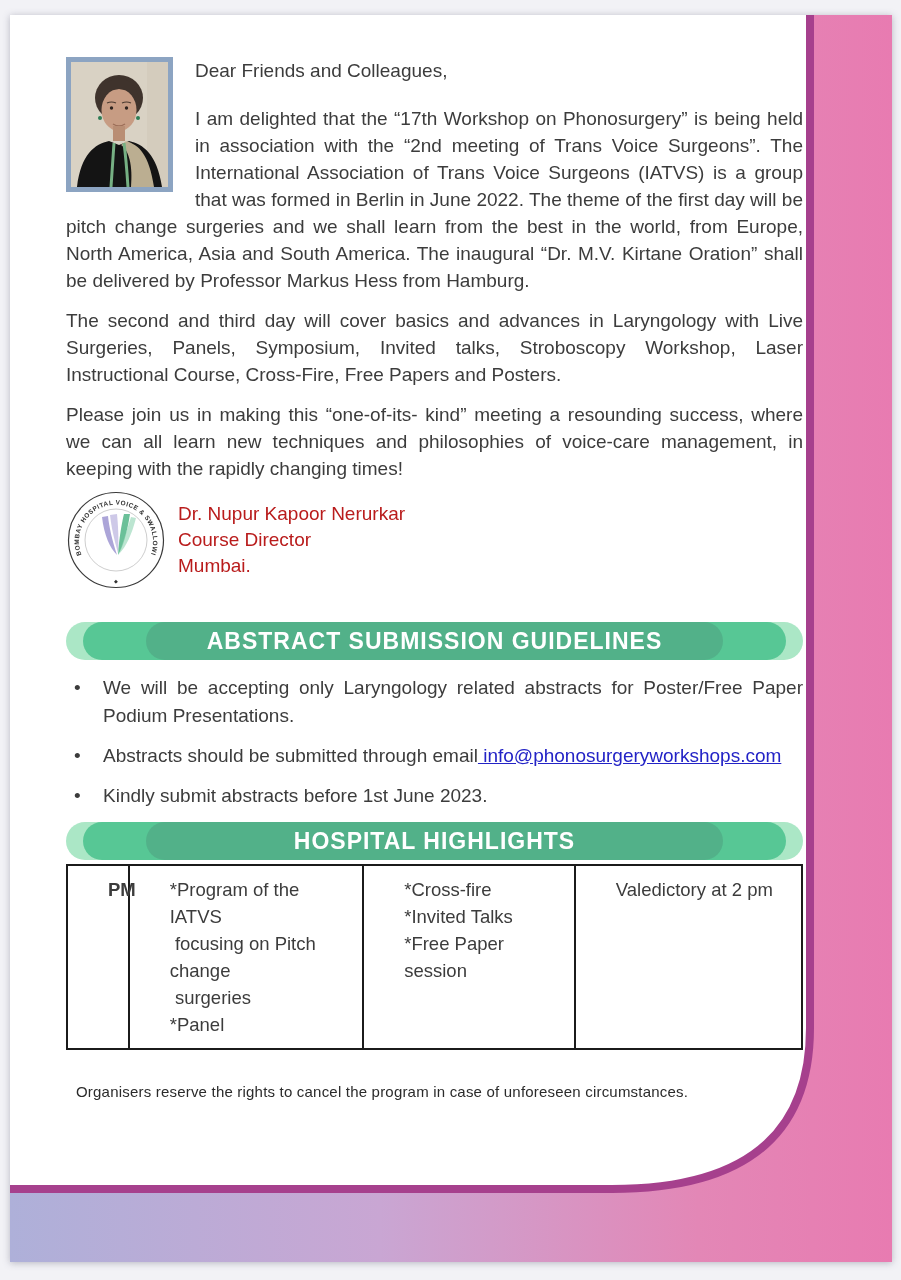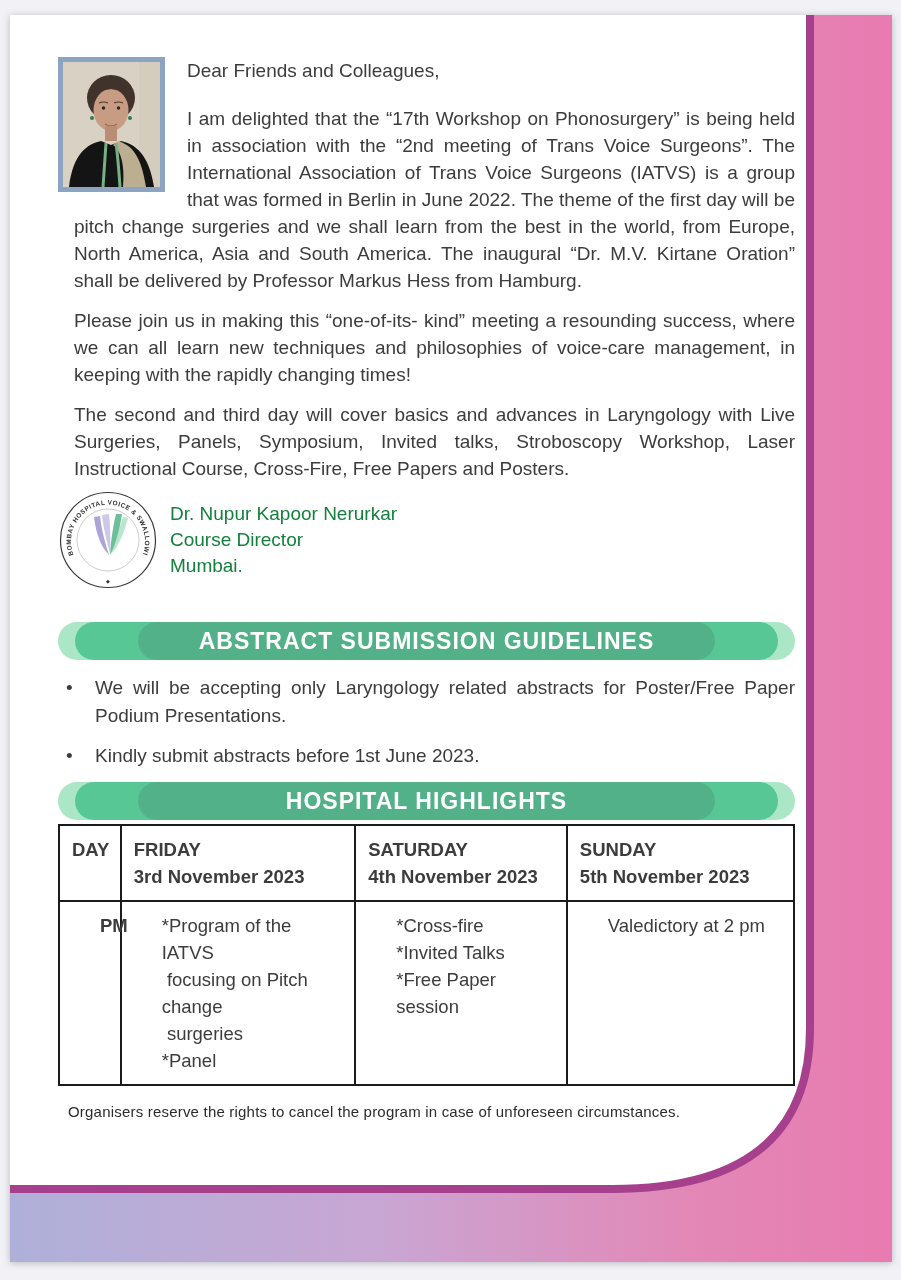--- a/index.html
+++ b/index.html
@@ -8,38 +8,38 @@
     background:#f2f2f6;
     font-family:"Liberation Sans", sans-serif;
   }
   .page {
     position:absolute; left:10px; top:15px; width:882px; height:1247px;
     background:#ffffff;
     box-shadow:0 1px 7px rgba(70,70,95,.35);
   }
   .decor { position:absolute; left:0; top:0; width:901px; height:1280px; pointer-events:none; }
   .content {
-    position:absolute; left:58px; top:57px; width:737px;
+    position:absolute; left:66px; top:57px; width:737px;
     font-size:19px; line-height:27px; color:#3c3c3c;
     text-align:justify;
   }
   
   .photo {
     float:left; width:97px; height:125px;
     border:5px solid #8ca4c2; margin:0 22px 6px 0;
     background:#d9d2c4; overflow:hidden;
   }
   .photo svg { display:block; }
   .greeting { margin:0 0 21px 0; text-align:left; }
-  .letter p.body-para { margin:0 0 13px 16px; }
+  .letter p.body-para { margin:0 0 13px 0; }
   .letter p.body-para:last-child { margin-bottom:0; }
   
   .signature { margin-top:8px; display:flex; align-items:center; gap:12px; }
   .logo { width:100px; height:100px; flex:0 0 auto; }
-  .sig-lines { text-align:left; font-size:19px; line-height:26px; color:#15803d; }
+  .sig-lines { text-align:left; font-size:19px; line-height:26px; color:#b91c1c; }
   
   .banner {
     position:relative; height:38px; border-radius:19px;
     background:#abe7c6; overflow:hidden;
   }
   .banner-mid {
     position:absolute; left:17px; right:17px; top:0; bottom:0;
     border-radius:19px; background:#57c795;
   }
   .banner-inner {
@@ -65,21 +65,21 @@
     padding:10px 12px; white-space:pre-wrap;
   }
   table.prog th { font-weight:bold; }
   tr.hdr th { height:38px; }
   tr.am td { height:92px; }
   tr.pm td { height:88px;padding-left:40px; }
   td.rowlab, th.rowlab { font-weight:bold; }
   .hdr-date { font-weight:bold; }
   
   .footer-note {
-    margin:16px 0 0 10px; text-align:left;
+    margin:32px 0 0 10px; text-align:left;
     font-size:15px; line-height:20px; color:#2b2b2b; letter-spacing:.2px;
   }
 </style>
 </head>
 <body>
 
 <div class="page"></div>
 
 <svg class="decor" viewBox="0 0 901 1280" aria-hidden="true">
   <defs>
@@ -113,22 +113,22 @@
         <circle cx="67" cy="56" r="2" fill="#2e7d54"></circle>
         <rect x="42" y="64" width="12" height="15" fill="#b98e74"></rect>
         <path d="M6,125 C10,92 24,82 38,79 L48,83 L58,79 C72,82 86,92 91,125 Z" fill="#141414"></path>
         <path d="M55,79 C68,83 78,92 83,125 L60,125 C62,104 58,88 50,83 Z" fill="#cdbf9f" opacity="0.9"></path>
         <path d="M43,81 C42,96 41,110 40,125" stroke="#76b083" stroke-width="3" fill="none"></path>
         <path d="M53,81 C55,96 56,110 57,125" stroke="#76b083" stroke-width="3" fill="none"></path>
       </svg>
     </div>
     <p class="greeting">Dear Friends and Colleagues,</p>
     <p class="body-para">I am delighted that the “17th Workshop on Phonosurgery” is being held in association with the “2nd meeting of Trans Voice Surgeons”. The International Association of Trans Voice Surgeons (IATVS) is a group that was formed in Berlin in June 2022. The theme of the first day will be pitch change surgeries and we shall learn from the best in the world, from Europe, North America, Asia and South America. The inaugural “Dr. M.V. Kirtane Oration” shall be delivered by Professor Markus Hess from Hamburg.</p>
+    <p class="body-para">The second and third day will cover basics and advances in Laryngology with Live Surgeries, Panels, Symposium, Invited talks, Stroboscopy Workshop, Laser Instructional Course, Cross-Fire, Free Papers and Posters.</p>
     <p class="body-para">Please join us in making this “one-of-its- kind” meeting a resounding success, where we can all learn new techniques and philosophies of voice-care management, in keeping with the rapidly changing times!</p>
-    <p class="body-para">The second and third day will cover basics and advances in Laryngology with Live Surgeries, Panels, Symposium, Invited talks, Stroboscopy Workshop, Laser Instructional Course, Cross-Fire, Free Papers and Posters.</p>
   </div>
 
   <div class="signature">
     <div class="logo">
       <svg width="100" height="100" viewBox="0 0 100 100">
         <circle cx="50" cy="50" r="47.5" fill="#ffffff" stroke="#3a3a3a" stroke-width="1.2"></circle>
         <circle cx="50" cy="50" r="31" fill="none" stroke="#b8b8b8" stroke-width="0.7"></circle>
         <defs>
           <path id="ringpath" d="M 15.5,65 A 37,37 0 1 1 84.5,65"></path>
         </defs>
@@ -154,45 +154,42 @@
     <div class="banner-inner">
       <span>ABSTRACT SUBMISSION GUIDELINES</span>
     </div>
   </div>
 
   <ul class="bullets">
     <li>
       <span>We will be accepting only Laryngology related abstracts for Poster/Free Paper Podium Presentations.</span>
     </li>
     <li>
+      <span>Abstracts should be submitted through email</span><a class="email"> info@phonosurgeryworkshops.com</a>
+    </li>
+    <li>
       <span>Kindly submit abstracts before 1st June 2023.</span>
     </li>
   </ul>
 
   <div class="banner programme">
     <div class="banner-mid"></div>
     <div class="banner-inner">
       <span>HOSPITAL HIGHLIGHTS</span>
     </div>
   </div>
 
   <table class="prog">
     <colgroup>
       <col style="width:8.4%">
       <col style="width:31.9%">
       <col style="width:28.8%">
       <col style="width:30.9%">
     </colgroup>
     <tbody>
-        <tr class="hdr">
-      <th class="rowlab">DAY</th>
-      <th><div>FRIDAY</div><div class="hdr-date">3rd November 2023</div></th>
-      <th><div>SATURDAY</div><div class="hdr-date">4th November 2023</div></th>
-      <th><div>SUNDAY</div><div class="hdr-date">5th November 2023</div></th>
-    </tr>
     <tr class="pm">
       <td class="rowlab">PM</td>
       <td>*Program of the IATVS
  focusing on Pitch change
  surgeries
 *Panel</td>
       <td>*Cross-fire
 *Invited Talks
 *Free Paper session</td>
       <td>Valedictory at 2 pm</td>

